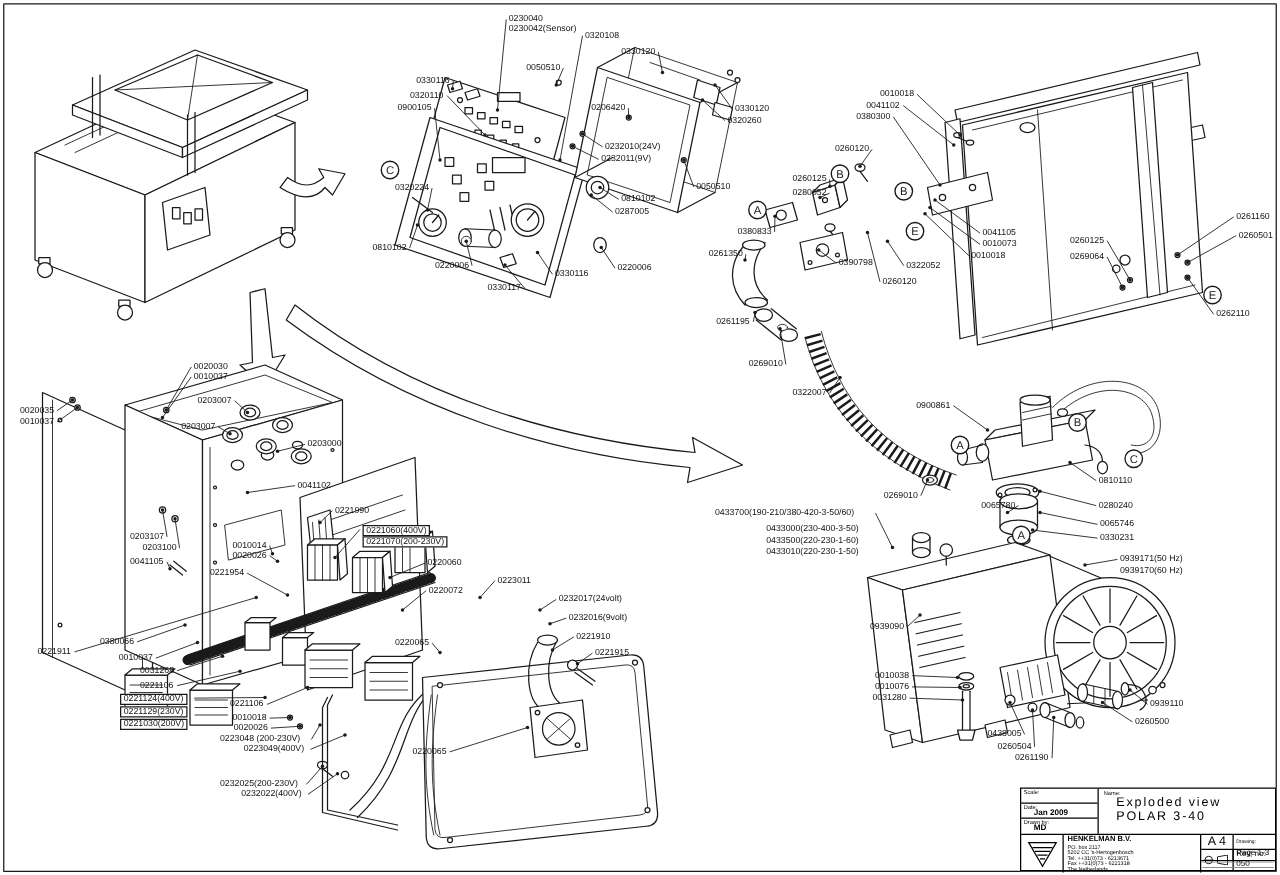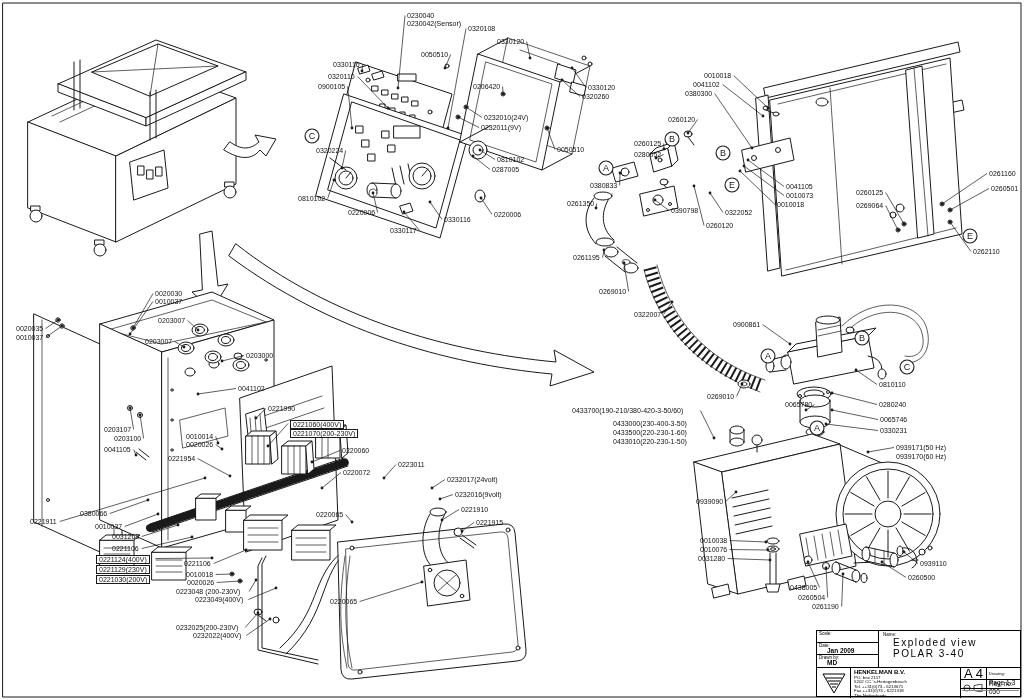--- a/index.html
+++ b/index.html
@@ -29,21 +29,21 @@
   .tb-lab{font-size:4.5px;line-height:5px;display:block;}
   .tb-val{font-size:6.5px;line-height:6px;display:block;padding-left:8px;font-weight:bold;}
   .tb-name{position:relative;padding:1px 0 0 4px;}
   .tb-name .big{font-size:10px;line-height:11px;letter-spacing:1.5px;padding-left:10px;}
   .tb-bottom{display:grid;grid-template-columns:34px 110px 1fr;height:28px;}
   .tb-logo{border-right:1px solid #000;display:flex;align-items:center;justify-content:center;}
   .tb-co{border-right:1px solid #000;padding:1px 0 0 3px;font-size:4.4px;line-height:4.6px;}
   .tb-co .co-name{font-size:6px;line-height:6.5px;font-weight:bold;}
   .tb-right{display:grid;grid-template-rows:12px 9px 1fr;}
   .tb-r1{display:grid;grid-template-columns:26px 1fr;border-bottom:0.7px solid #000;}
-  .tb-r1 .a4{border-right:0.7px solid #000;font-size:13px;line-height:11px;text-align:center;}
+  .tb-r1 .a4{border-right:0.7px solid #000;font-size:10px;line-height:11px;text-align:center;}
   .tb-r1 .pg{font-size:6.5px;line-height:10px;padding-left:2px;}
   .tb-r1 .pg .tb-lab{display:inline;font-size:4px;}
   .tb-r2{display:grid;grid-template-columns:26px 1fr;border-bottom:0.7px solid #000;}
   .tb-r2 .sym{border-right:0.7px solid #000;display:flex;align-items:center;justify-content:center;}
   .tb-r2 .rev{font-size:6.5px;line-height:8px;padding-left:2px;}
   .fineprint{margin:1px;height:5px;
      background:repeating-linear-gradient(to bottom,#8a8a8a 0,#8a8a8a 0.6px,transparent 0.6px,transparent 1.8px);}
 </style>
 </head>
 <body>

